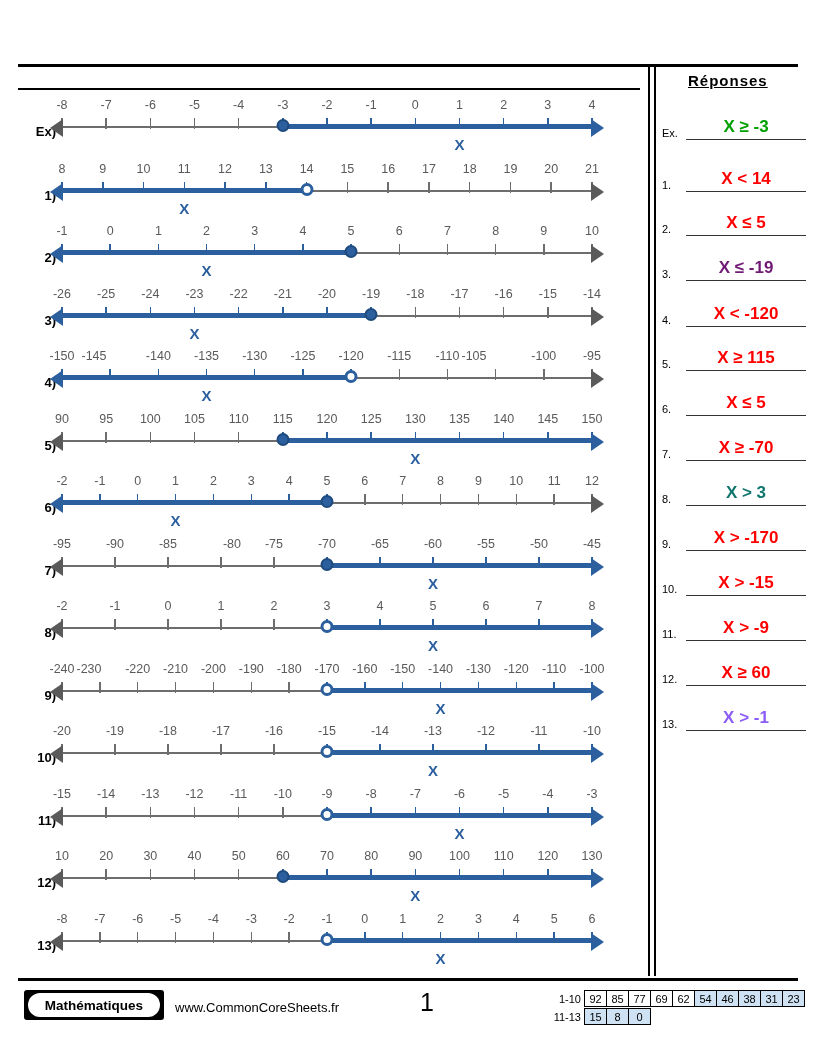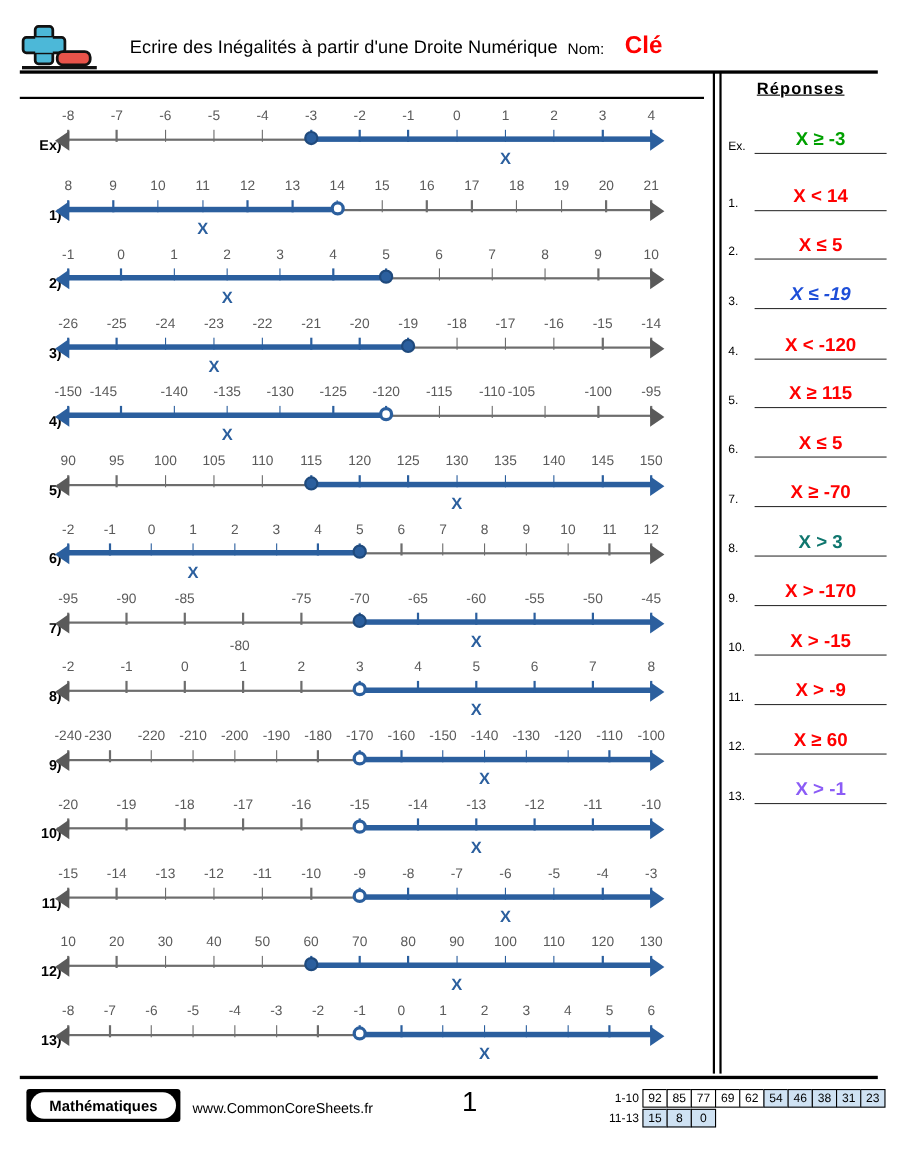--- a/index.html
+++ b/index.html
@@ -108,32 +108,20 @@
     width:21px;border:1px solid #000;margin-left:-1px;font-size:11px;color:#000;
     display:flex;align-items:center;justify-content:center;background:#fff;
   }
   .score-cell.blue{background:#cfe2f3;}
 </style>
 </head>
 <body>
 
 <div class="page">
 
-  <div class="header">
-    <svg class="logo" viewBox="0 0 72 48">
-      <rect x="14" y="4" width="16" height="34" rx="3" fill="#4cb8d8" stroke="#111" stroke-width="2.5"></rect>
-      <rect x="3" y="14" width="38" height="14" rx="3" fill="#4cb8d8" stroke="#111" stroke-width="2.5"></rect>
-      <rect x="14" y="14" width="16" height="14" fill="#4cb8d8"></rect>
-      <rect x="34" y="27" width="30" height="12" rx="5" fill="#e8534a" stroke="#111" stroke-width="2.5"></rect>
-      <rect x="2" y="40" width="68" height="3" fill="#111"></rect>
-    </svg>
-    <div class="title">Ecrire des Inégalités à partir d'une Droite Numérique</div>
-    <div class="nom">Nom:</div>
-    <div class="cle">Clé</div>
-  </div>
   <div class="hrule"></div>
   <div class="hrule2"></div>
 
   <div class="divider"></div>
   <div class="divider2"></div>
 
   <div class="ans-title">Réponses</div>
   <div id="answers-container">
       <div class="ans-row" style="top: 96px;">
         <div class="ans-num">Ex.</div>
@@ -145,21 +133,21 @@
         <div class="ans-val" style="color: rgb(255, 0, 0);">X &lt; 14</div>
         <div class="ans-line"></div>
       </div>
       <div class="ans-row" style="top: 192px;">
         <div class="ans-num">2.</div>
         <div class="ans-val" style="color: rgb(255, 0, 0);">X ≤ 5</div>
         <div class="ans-line"></div>
       </div>
       <div class="ans-row" style="top: 237px;">
         <div class="ans-num">3.</div>
-        <div class="ans-val" style="color: #1d4ed8; font-style: italic;">X ≤ -19</div>
+        <div class="ans-val" style="color: #701a75;">X ≤ -19</div>
         <div class="ans-line"></div>
       </div>
       <div class="ans-row" style="top: 283px;">
         <div class="ans-num">4.</div>
         <div class="ans-val" style="color: rgb(255, 0, 0);">X &lt; -120</div>
         <div class="ans-line"></div>
       </div>
       <div class="ans-row" style="top: 327px;">
         <div class="ans-num">5.</div>
         <div class="ans-val" style="color: rgb(255, 0, 0);">X ≥ 115</div>
@@ -474,21 +462,21 @@
         <div class="nl-area">
           <div class="axis"></div>
           <div class="seg" style="left: 265px; width: 265px;"></div>
           <div class="tick" style="left: -0.75px;"></div>
           <div class="tick-label" style="left: 0px;">-95</div>
           <div class="tick" style="left: 52.25px;"></div>
           <div class="tick-label" style="left: 53px;">-90</div>
           <div class="tick" style="left: 105.25px;"></div>
           <div class="tick-label" style="left: 106px;">-85</div>
           <div class="tick" style="left: 158.25px;"></div>
-          <div class="tick-label" style="left: 156px; margin-top: 43px;">-80</div>
+          <div class="tick-label" style="left: 170px;">-80</div>
           <div class="tick" style="left: 211.25px;"></div>
           <div class="tick-label" style="left: 212px;">-75</div>
           <div class="tick on" style="left: 264.25px;"></div>
           <div class="tick-label" style="left: 265px;">-70</div>
           <div class="tick on" style="left: 317.25px;"></div>
           <div class="tick-label" style="left: 318px;">-65</div>
           <div class="tick on" style="left: 370.25px;"></div>
           <div class="tick-label" style="left: 371px;">-60</div>
           <div class="tick on" style="left: 423.25px;"></div>
           <div class="tick-label" style="left: 424px;">-55</div>

